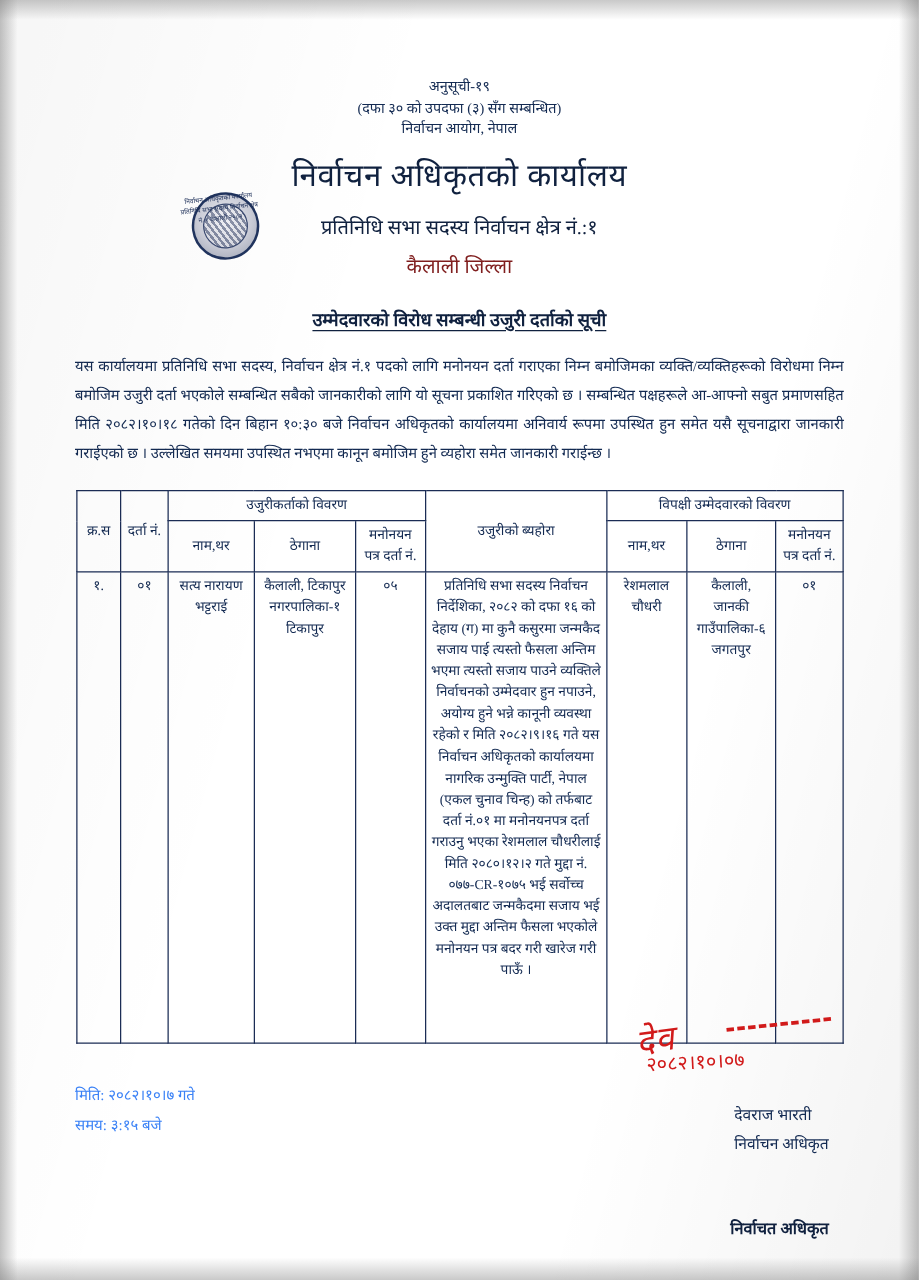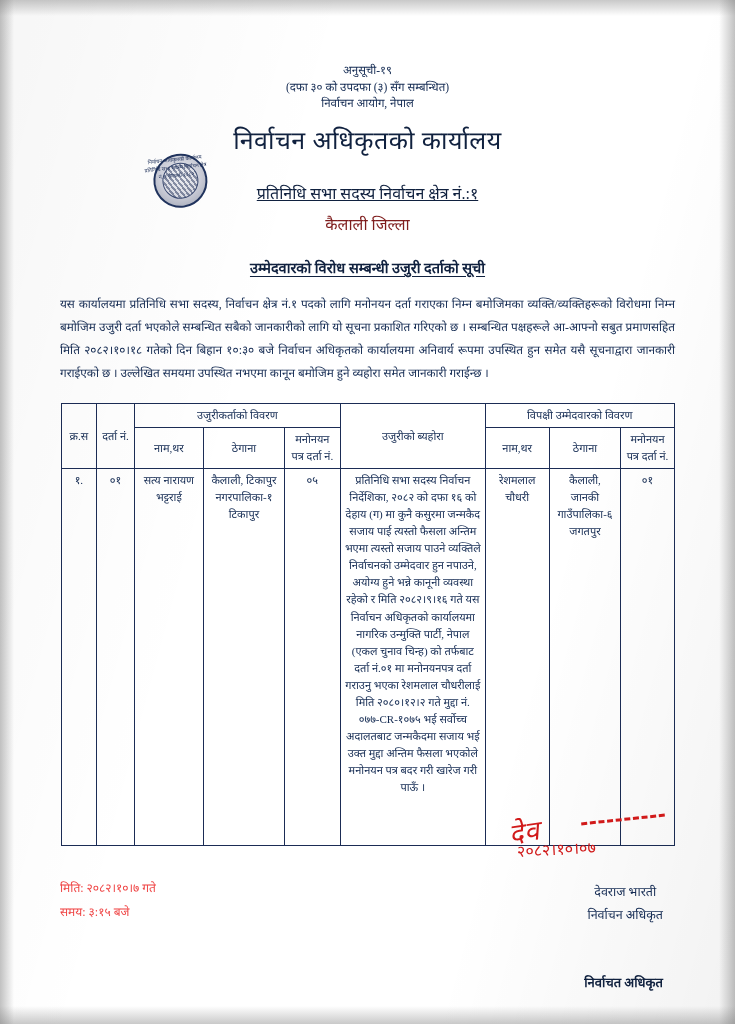--- a/index.html
+++ b/index.html
@@ -83,23 +83,22 @@
   }
   .office-title {
     font-size: 25px;
     font-weight: normal;
     letter-spacing: 0.5px;
     color: #10213f;
     margin-top: 2px;
   }
   .office-sub {
     font-size: 16px;
-    margin-top: 26px;
+    margin-top: 14px;
     color: #10213f;
-    text-decoration: underline;
   }
   .office-district {
     font-size: 16px;
     margin-top: 9px;
     color: #7f1d1d;
   }
   .doc-title {
     text-align: center;
     font-size: 14.5px;
     font-weight: bold;
@@ -141,30 +140,30 @@
   td.cell-nom { width: 52px; }
   td.cell-detail { width: 172px; text-align: justify; }
   td.cell-oname { width: 62px; }
   td.cell-oaddr { width: 66px; }
   td.cell-onom { width: 48px; }
   td.tall { height: 370px; }
   .detail-text { text-align: justify; }
   .footer {
     position: absolute;
     left: 60px;
-    bottom: 100px;
+    bottom: 112px;
     font-size: 12px;
     line-height: 2;
-    color: #ef4444;
+    color: #3b82f6;
   }
   .sign-block {
     position: absolute;
     right: 72px;
     bottom: 96px;
-    text-align: center;
+    text-align: left;
     font-size: 12.5px;
     line-height: 1.9;
     color: #132a52;
   }
   .sign-scribble {
     position: absolute;
     right: 60px;
     bottom: 150px;
     width: 170px;
     height: 62px;

